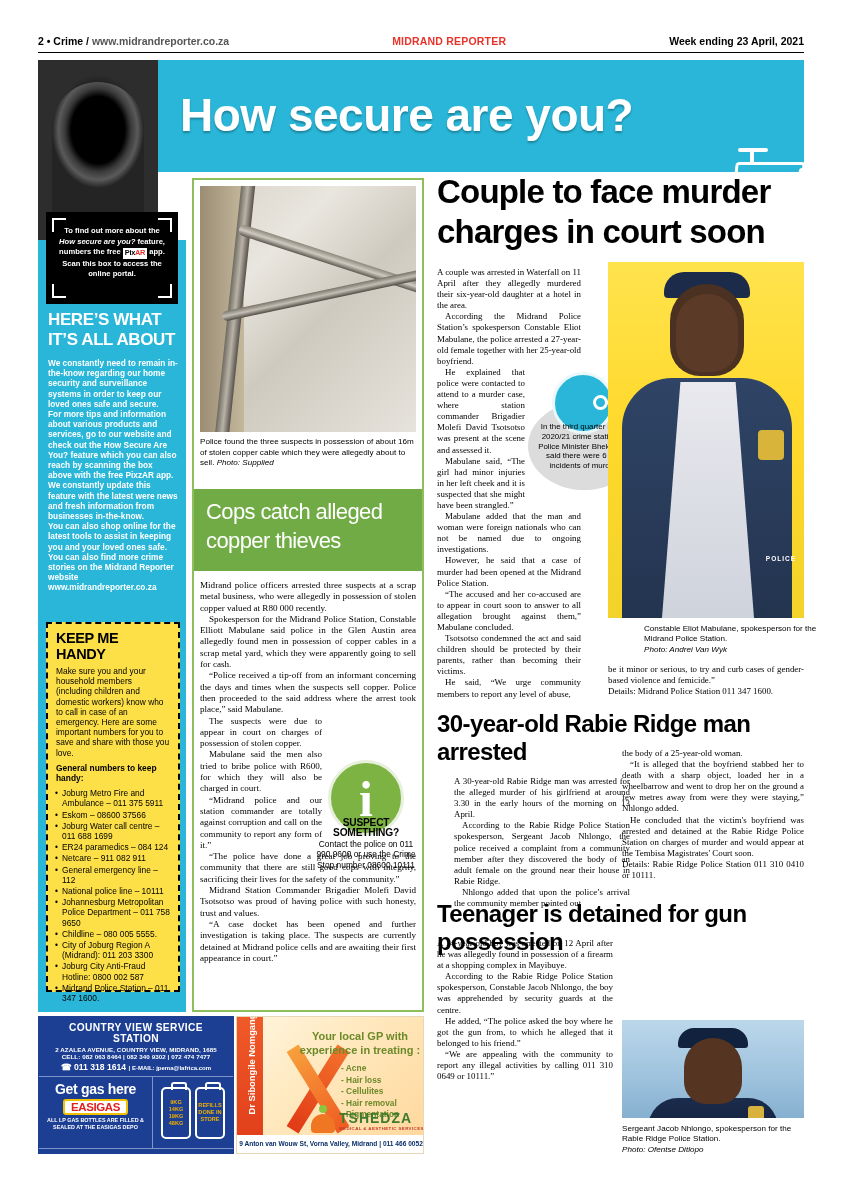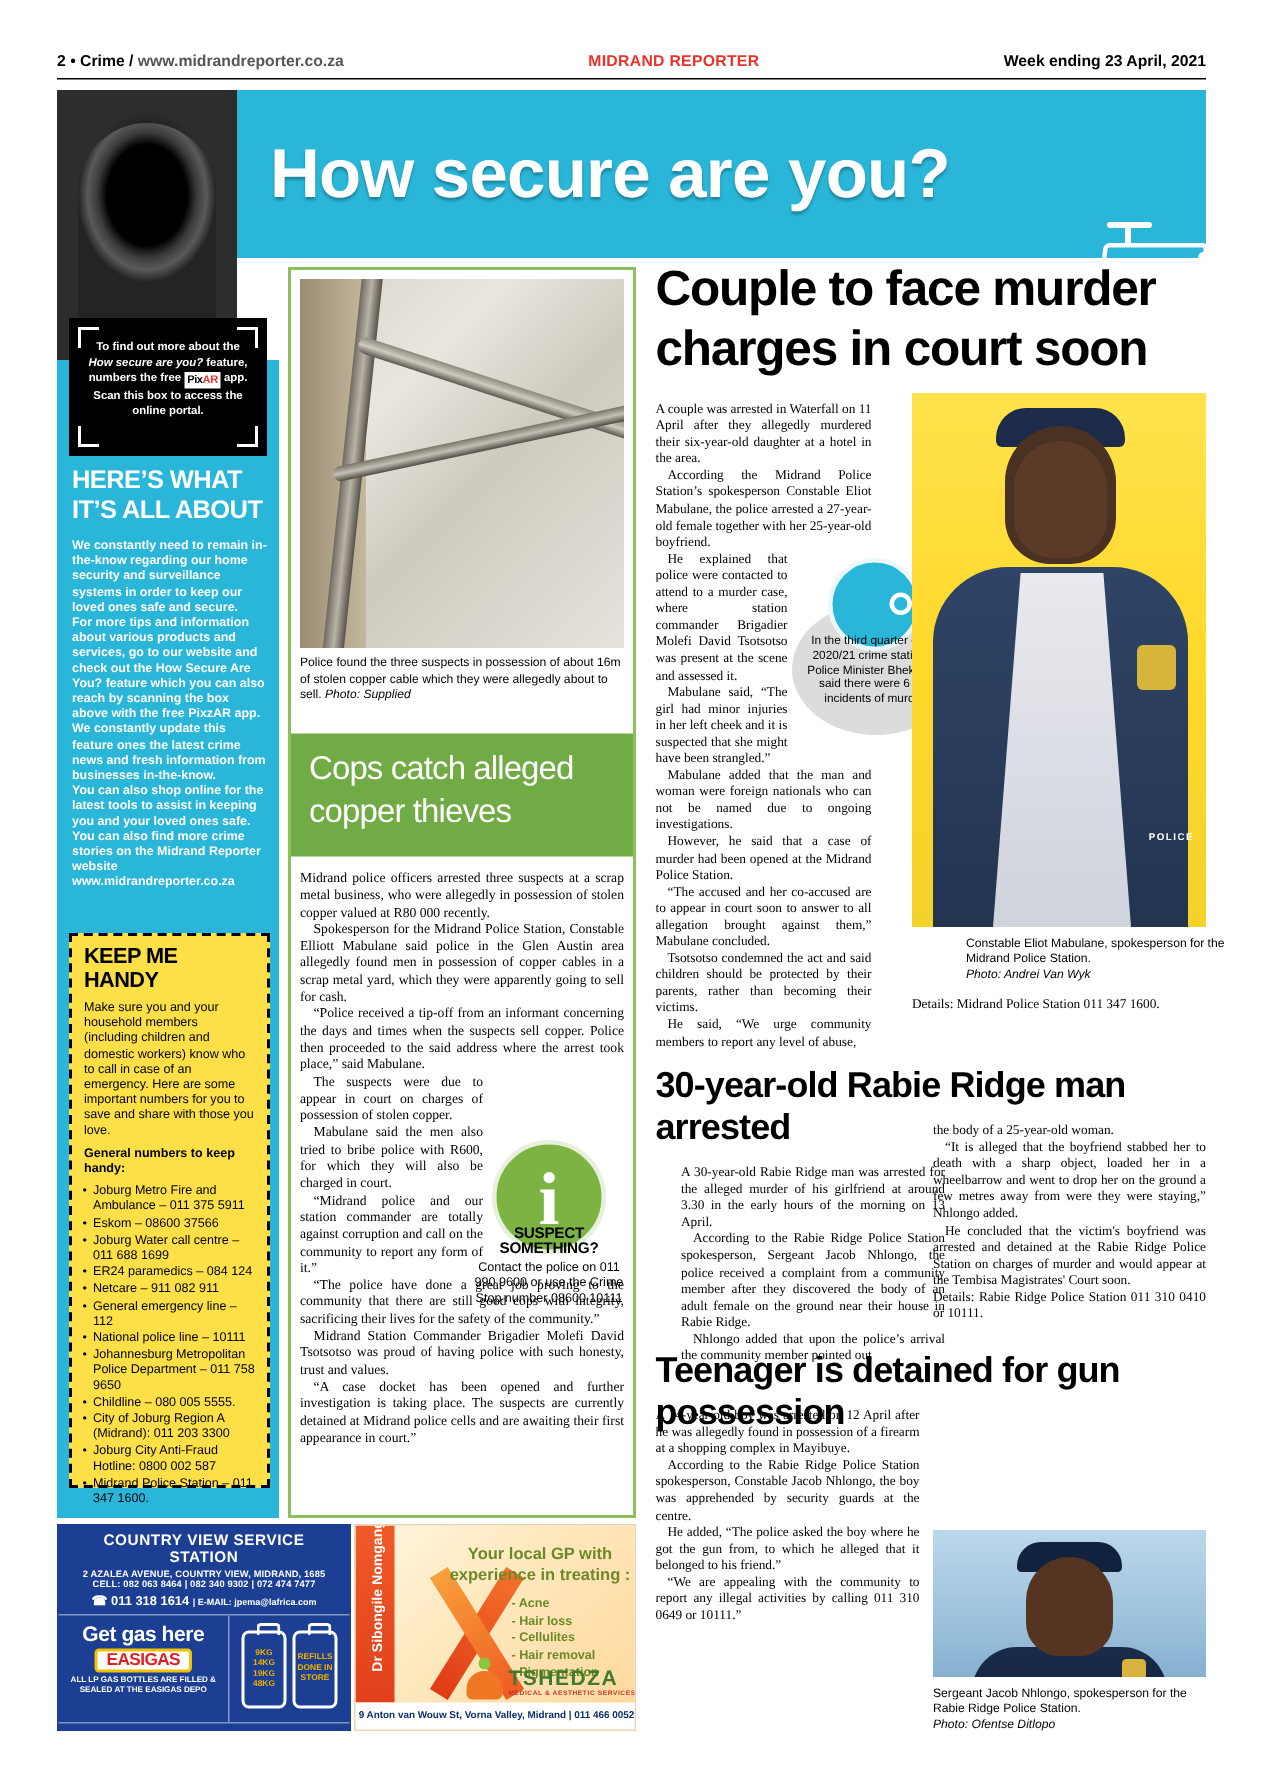--- a/index.html
+++ b/index.html
@@ -375,21 +375,21 @@
     <span>portal.</span>
   </div>
 
   <div class="sb-h">
     <div>HERE’S WHAT</div>
     <div>IT’S ALL ABOUT</div>
   </div>
   <div class="sb-body">
     <div>We constantly need to remain in-the-know regarding our home security and surveillance systems in order to keep our loved ones safe and secure.</div>
     <div>For more tips and information about various products and services, go to our website and check out the How Secure Are You? feature which you can also reach by scanning the box above with the free PixzAR app.</div>
-    <div>We constantly update this feature ones the latest crime news and fresh information from businesses in-the-know.</div>
+    <div>We constantly update this feature with the latest were news and fresh information from businesses in-the-know.</div>
     <div>You can also shop online for the latest tools to assist in keeping you and your loved ones safe.</div>
     <div>You can also find more crime stories on the Midrand Reporter website www.midrandreporter.co.za</div>
   </div>
 
   <div class="handy">
     <h3>KEEP ME HANDY</h3>
     <p>Make sure you and your household members (including children and domestic workers) know who to call in case of an emergency. Here are some important numbers for you to save and share with those you love.</p>
     <p class="bold">General numbers to keep handy:</p>
     <ul>
       <li>Joburg Metro Fire and Ambulance – 011 375 5911</li>
@@ -477,20 +477,21 @@
       <div class="head"></div>
       <div class="face"></div>
     <div class="badge"></div>
     <div class="label">POLICE</div>
   </div>
   <div class="mabulane-cap">
     <span>Constable Eliot Mabulane, spokesperson for the Midrand Police Station.</span><br>
     <i>Photo: Andrei Van Wyk</i>
   </div>
   <div class="lead-col2 artbody">
+    <p class="noind">be it minor or serious, to try and curb cases of gender-based violence and femicide.”</p>
     <p class="noind">Details: Midrand Police Station 011 347 1600.</p>
   </div>
 
   <div class="sec2-head">30-year-old Rabie Ridge man arrested</div>
   <div class="sec2-c1 artbody">
     <p class="first">A 30-year-old Rabie Ridge man was arrested for the alleged murder of his girlfriend at around 3.30 in the early hours of the morning on 13 April.</p>
     <p>According to the Rabie Ridge Police Station spokesperson, Sergeant Jacob Nhlongo, the police received a complaint from a community member after they discovered the body of an adult female on the ground near their house in Rabie Ridge.</p>
     <p>Nhlongo added that upon the police’s arrival the community member pointed out</p>
   </div>
   <div class="sec2-c2 artbody">

